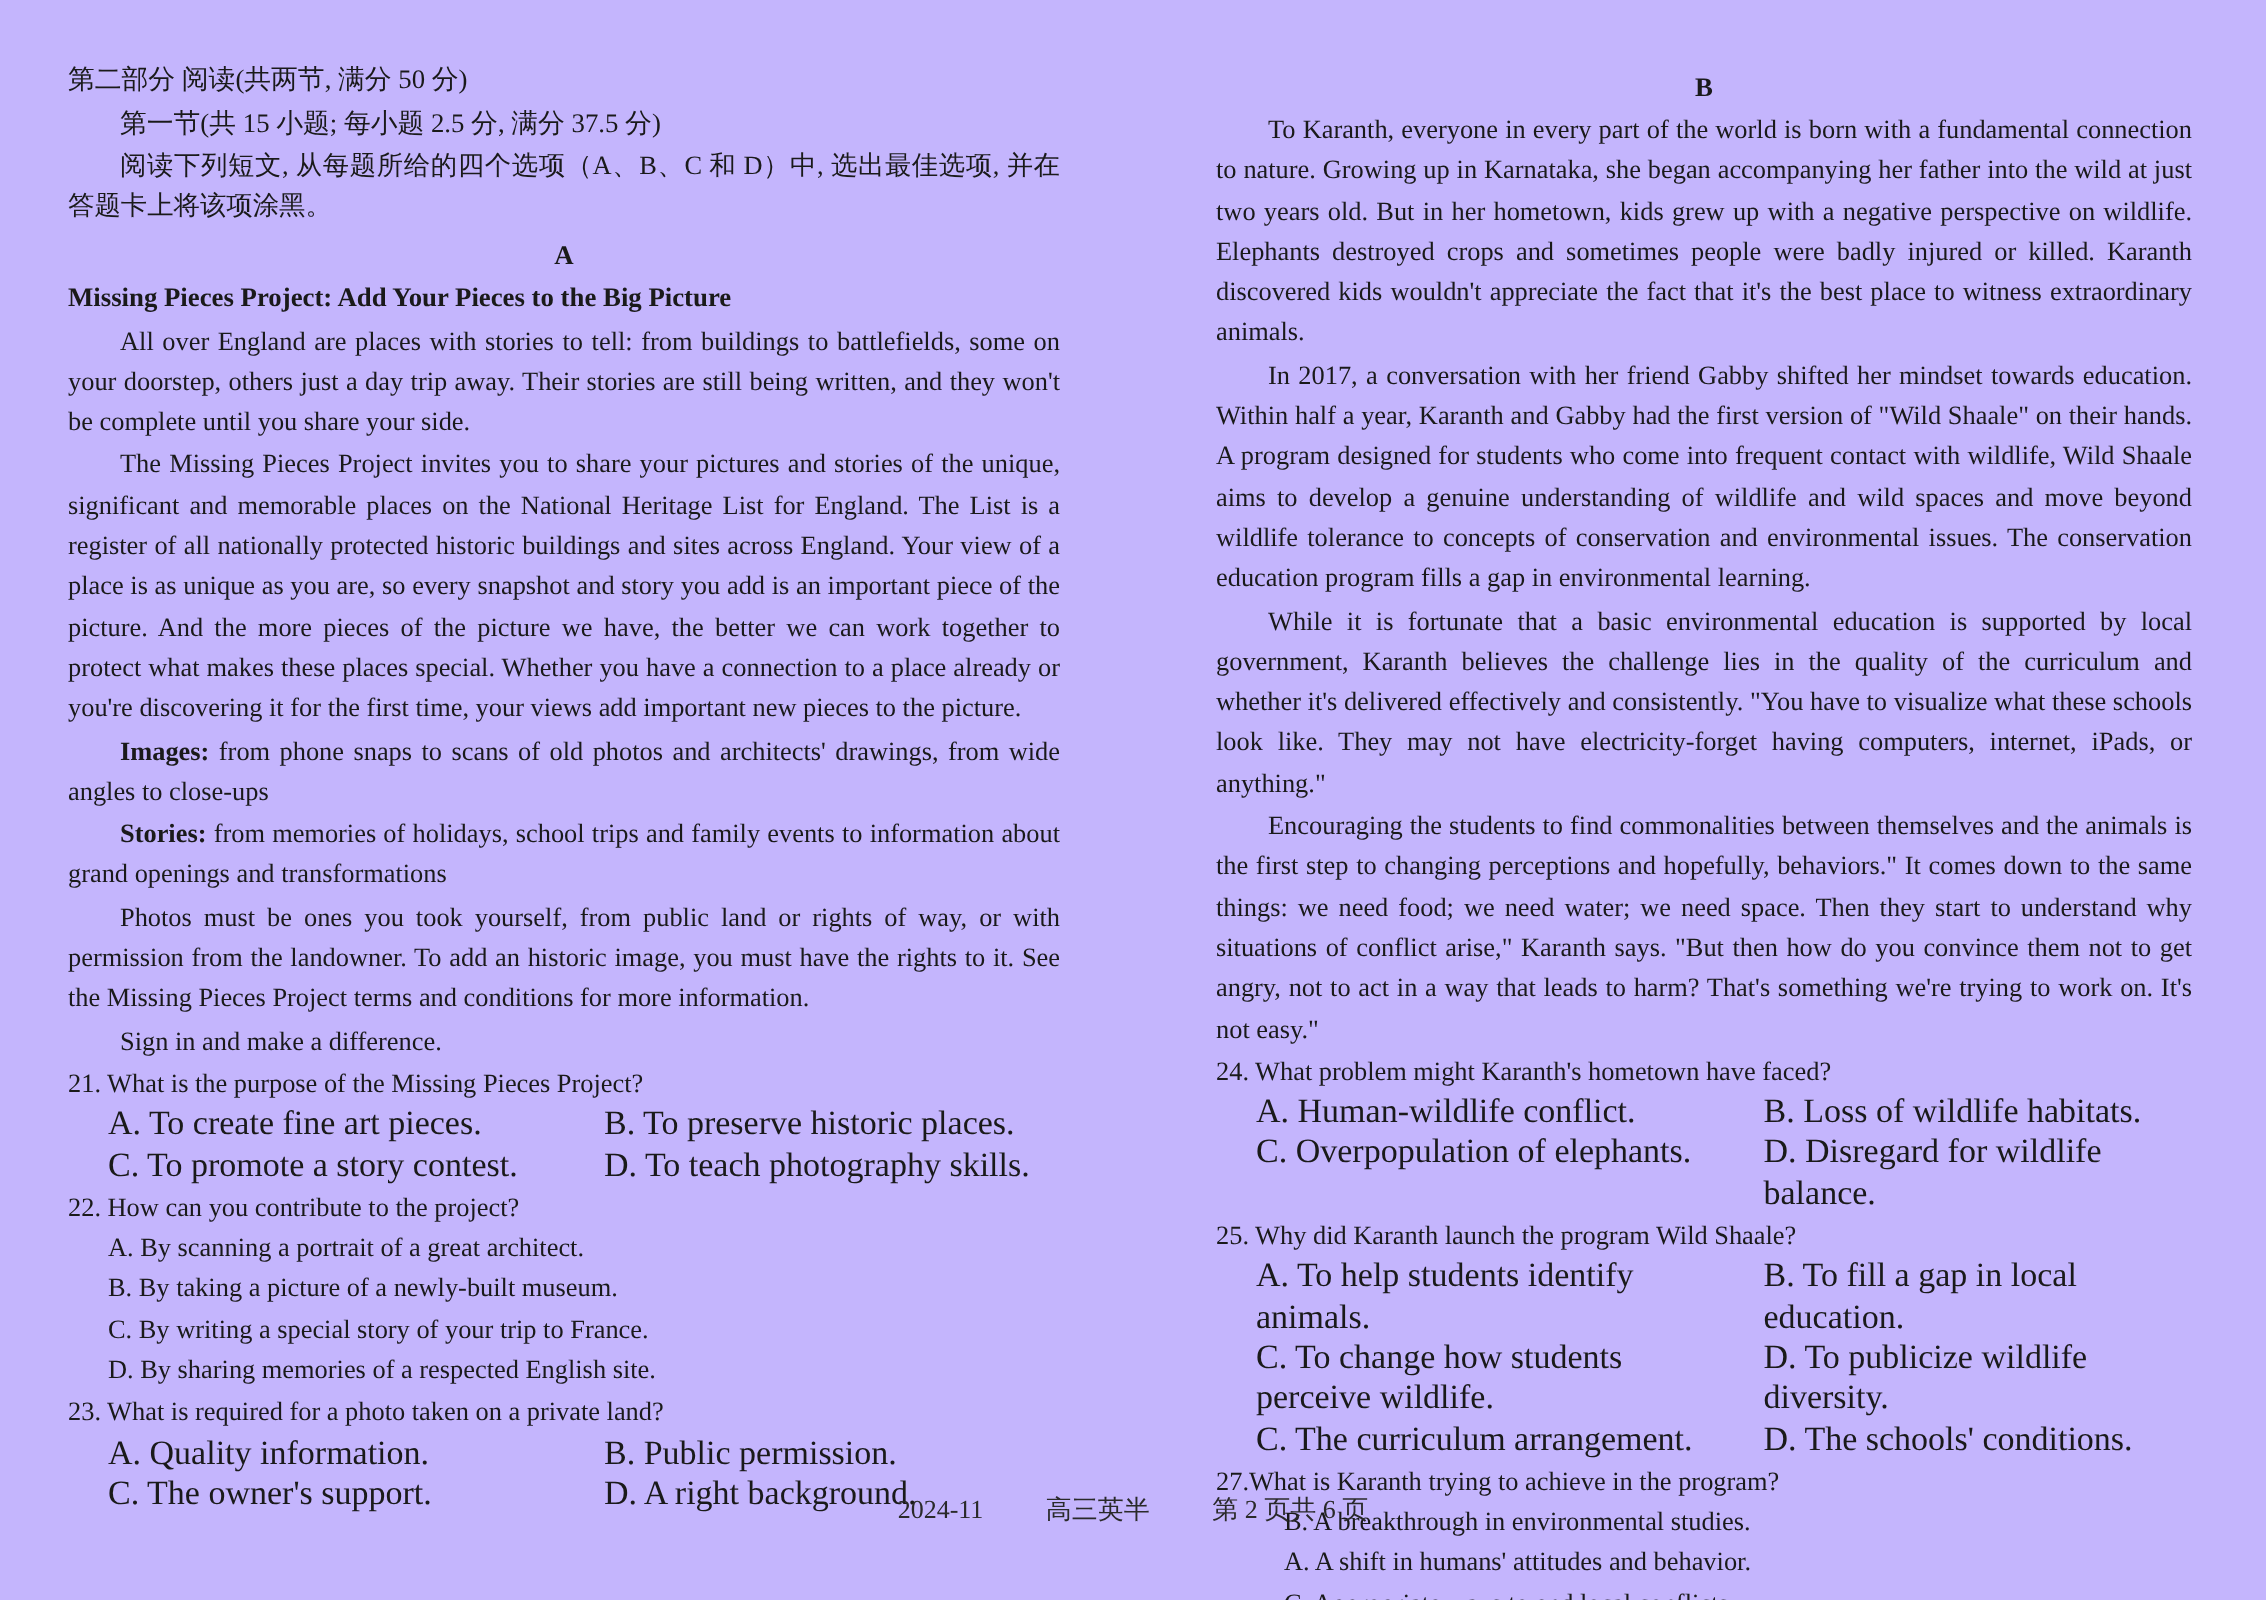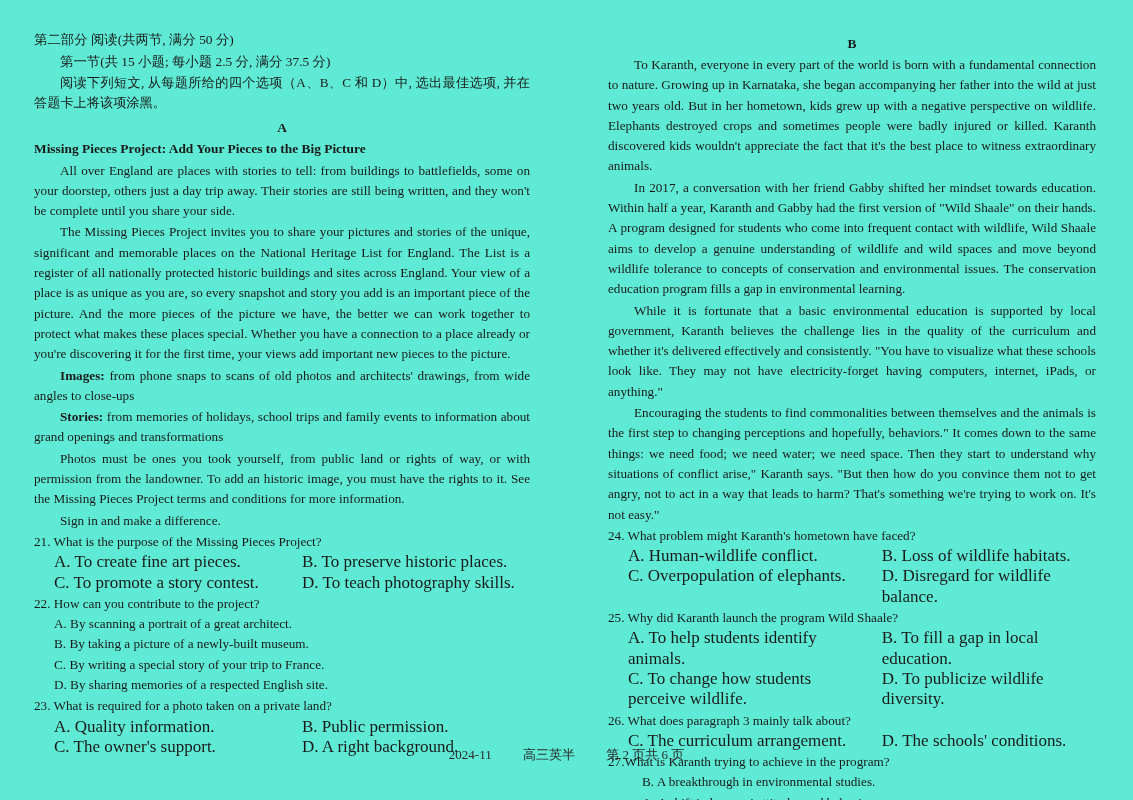--- a/index.html
+++ b/index.html
@@ -4,21 +4,21 @@
 <style>
   html, body {
     margin: 0;
     padding: 0;
     background: #ffffff;
   }
   .page {
     position: relative;
     width: 1133px;
     height: 800px;
-    background: #5eead4;
+    background: #c4b5fd;
     font-family: "Liberation Serif", serif;
     color: #1a1a1a;
     overflow: hidden;
   }
   .columns {
     position: absolute;
     left: 0; top: 0;
     width: 1133px;
     height: 760px;
     display: flex;
@@ -171,21 +171,20 @@
       <p class="q"><span class="q-num">25.</span> <span>Why did Karanth launch the program Wild Shaale?</span></p>
       <div class="opts-2col wide">
         <div class="o">A. To help students identify animals.</div>
         <div class="o">B. To fill a gap in local education.</div>
       </div>
       <div class="opts-2col wide">
         <div class="o">C. To change how students perceive wildlife.</div>
         <div class="o">D. To publicize wildlife diversity.</div>
       </div>
 
-      <p class="q"><span class="q-num">26.</span> <span>What does paragraph 3 mainly talk about?</span></p>
       <div class="opts-2col wide">
         <div class="o">C. The curriculum arrangement.</div>
         <div class="o">D. The schools' conditions.</div>
       </div>
 
       <p class="q"><span class="q-num">27.</span><span>What is Karanth trying to achieve in the program?</span></p>
       <div class="opt-line deep">B. A breakthrough in environmental studies.</div>
       <div class="opt-line deep">A. A shift in humans' attitudes and behavior.</div>
       <div class="opt-line deep">C. Appropriate ways to end local conflicts.</div>
 

